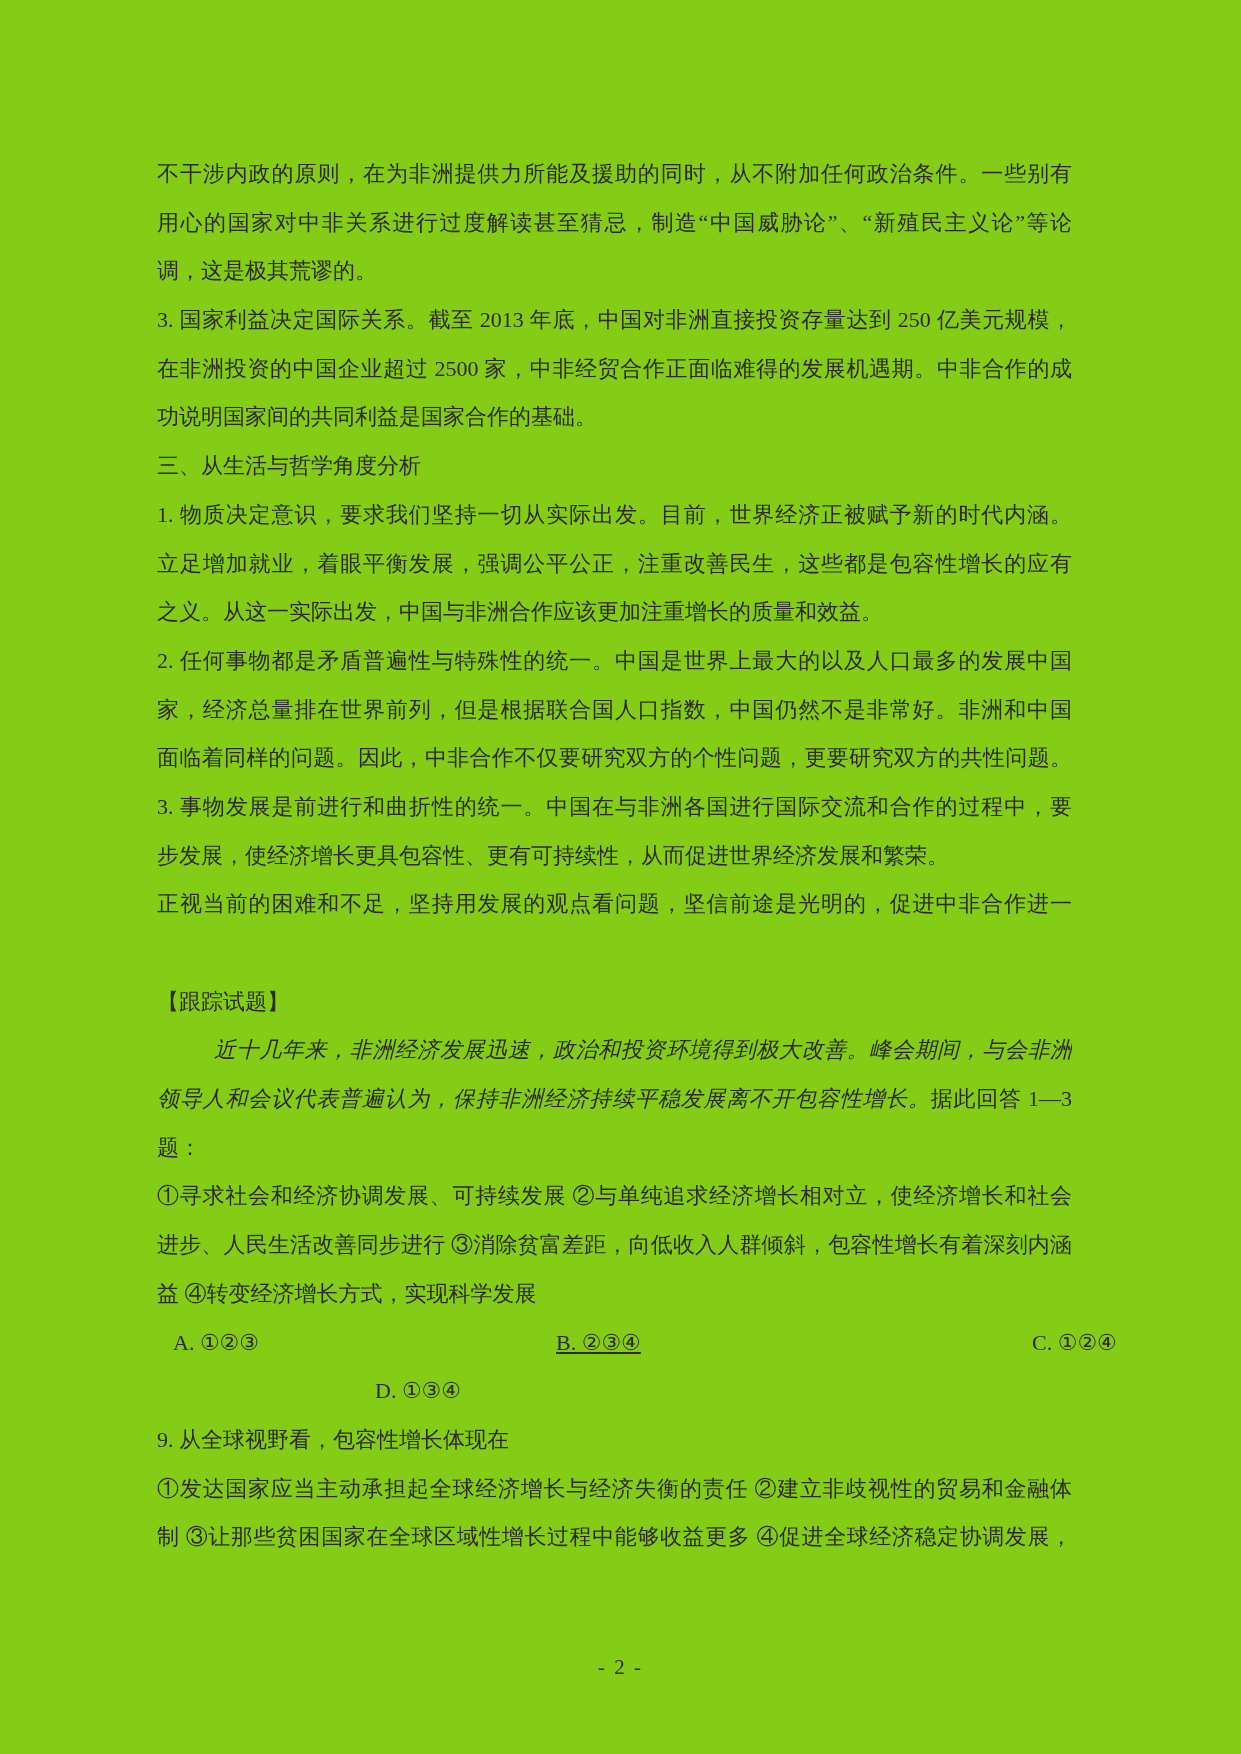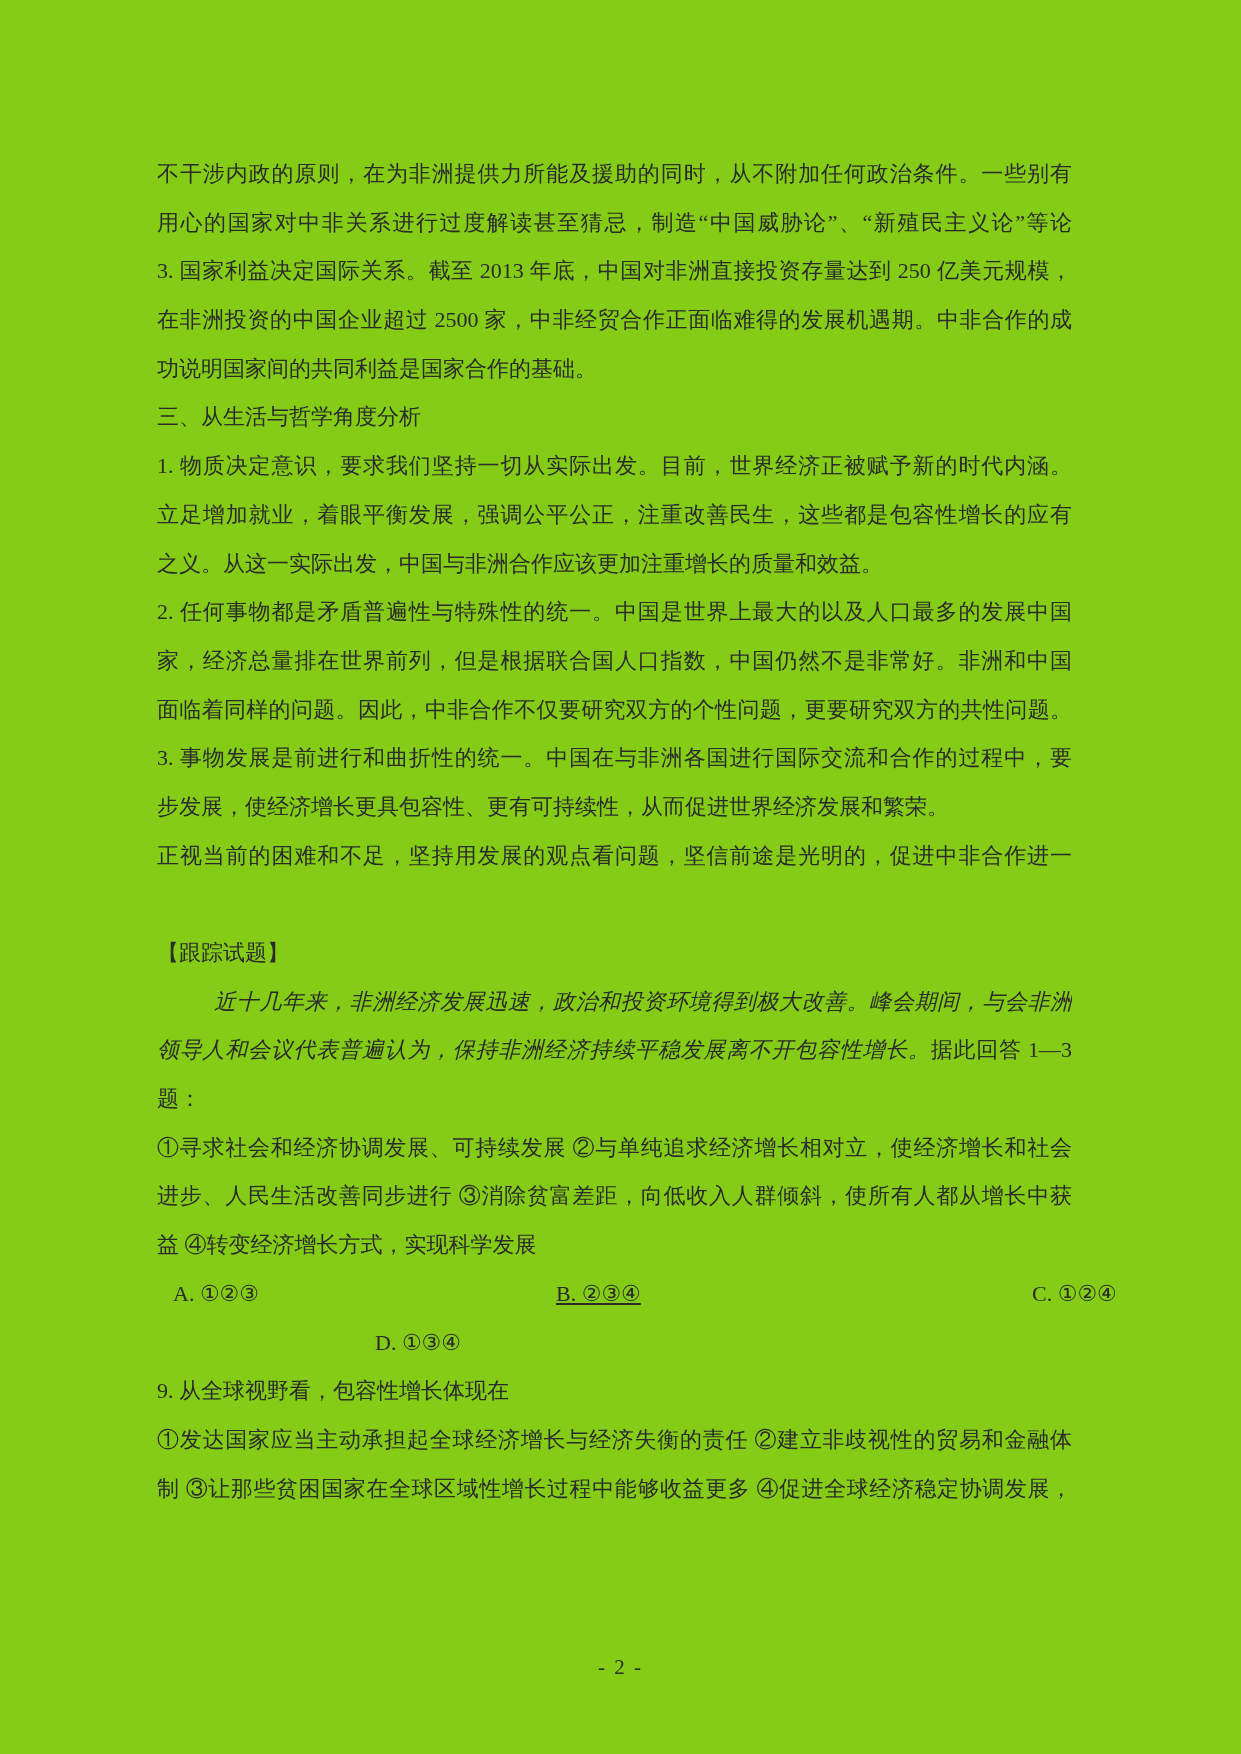--- a/index.html
+++ b/index.html
@@ -68,40 +68,41 @@
     letter-spacing: 2px;
   }
 </style>
 </head>
 <body>
 
 <div class="page">
   <div class="page-body">
       <div class="line fill">不干涉内政的原则，在为非洲提供力所能及援助的同时，从不附加任何政治条件。一些别有</div>
       <div class="line fill">用心的国家对中非关系进行过度解读甚至猜忌，制造“中国威胁论”、“新殖民主义论”等论</div>
+      <div class="line">调，这是极其荒谬的。</div>
       <div class="line fill">3. 国家利益决定国际关系。截至 2013 年底，中国对非洲直接投资存量达到 250 亿美元规模，</div>
       <div class="line fill">在非洲投资的中国企业超过 2500 家，中非经贸合作正面临难得的发展机遇期。中非合作的成</div>
       <div class="line">功说明国家间的共同利益是国家合作的基础。</div>
       <div class="line">三、从生活与哲学角度分析</div>
       <div class="line fill">1. 物质决定意识，要求我们坚持一切从实际出发。目前，世界经济正被赋予新的时代内涵。</div>
       <div class="line fill">立足增加就业，着眼平衡发展，强调公平公正，注重改善民生，这些都是包容性增长的应有</div>
       <div class="line">之义。从这一实际出发，中国与非洲合作应该更加注重增长的质量和效益。</div>
       <div class="line fill">2. 任何事物都是矛盾普遍性与特殊性的统一。中国是世界上最大的以及人口最多的发展中国</div>
       <div class="line fill">家，经济总量排在世界前列，但是根据联合国人口指数，中国仍然不是非常好。非洲和中国</div>
       <div class="line fill">面临着同样的问题。因此，中非合作不仅要研究双方的个性问题，更要研究双方的共性问题。</div>
       <div class="line fill">3. 事物发展是前进行和曲折性的统一。中国在与非洲各国进行国际交流和合作的过程中，要</div>
       <div class="line">步发展，使经济增长更具包容性、更有可持续性，从而促进世界经济发展和繁荣。</div>
       <div class="line fill">正视当前的困难和不足，坚持用发展的观点看问题，坚信前途是光明的，促进中非合作进一</div>
       <div class="line blank"></div>
       <div class="line">【跟踪试题】</div>
       <div class="line fill kaiti indent">近十几年来，非洲经济发展迅速，政治和投资环境得到极大改善。峰会期间，与会非洲</div>
       <div class="line fill"><span class="kaiti">领导人和会议代表普遍认为，保持非洲经济持续平稳发展离不开包容性增长。</span><span>据此回答 1—3</span></div>
       <div class="line">题：</div>
       <div class="line fill">①寻求社会和经济协调发展、可持续发展 ②与单纯追求经济增长相对立，使经济增长和社会</div>
-      <div class="line fill">进步、人民生活改善同步进行 ③消除贫富差距，向低收入人群倾斜，使所有人都从增长中获</div>
+      <div class="line fill">进步、人民生活改善同步进行 ③消除贫富差距，向低收入人群倾斜，包容性增长有着深刻内涵</div>
       <div class="line">益 ④转变经济增长方式，实现科学发展</div>
       <div class="line options">
         <span class="opt opt-0">A. ①②③</span>
         <span class="opt opt-1">B. ②③④</span>
         <span class="opt opt-2">C. ①②④</span>
       </div>
       <div class="line opt-d">D. ①③④</div>
       <div class="line">9. 从全球视野看，包容性增长体现在</div>
       <div class="line fill">①发达国家应当主动承担起全球经济增长与经济失衡的责任 ②建立非歧视性的贸易和金融体</div>
       <div class="line fill">制 ③让那些贫困国家在全球区域性增长过程中能够收益更多 ④促进全球经济稳定协调发展，</div>

